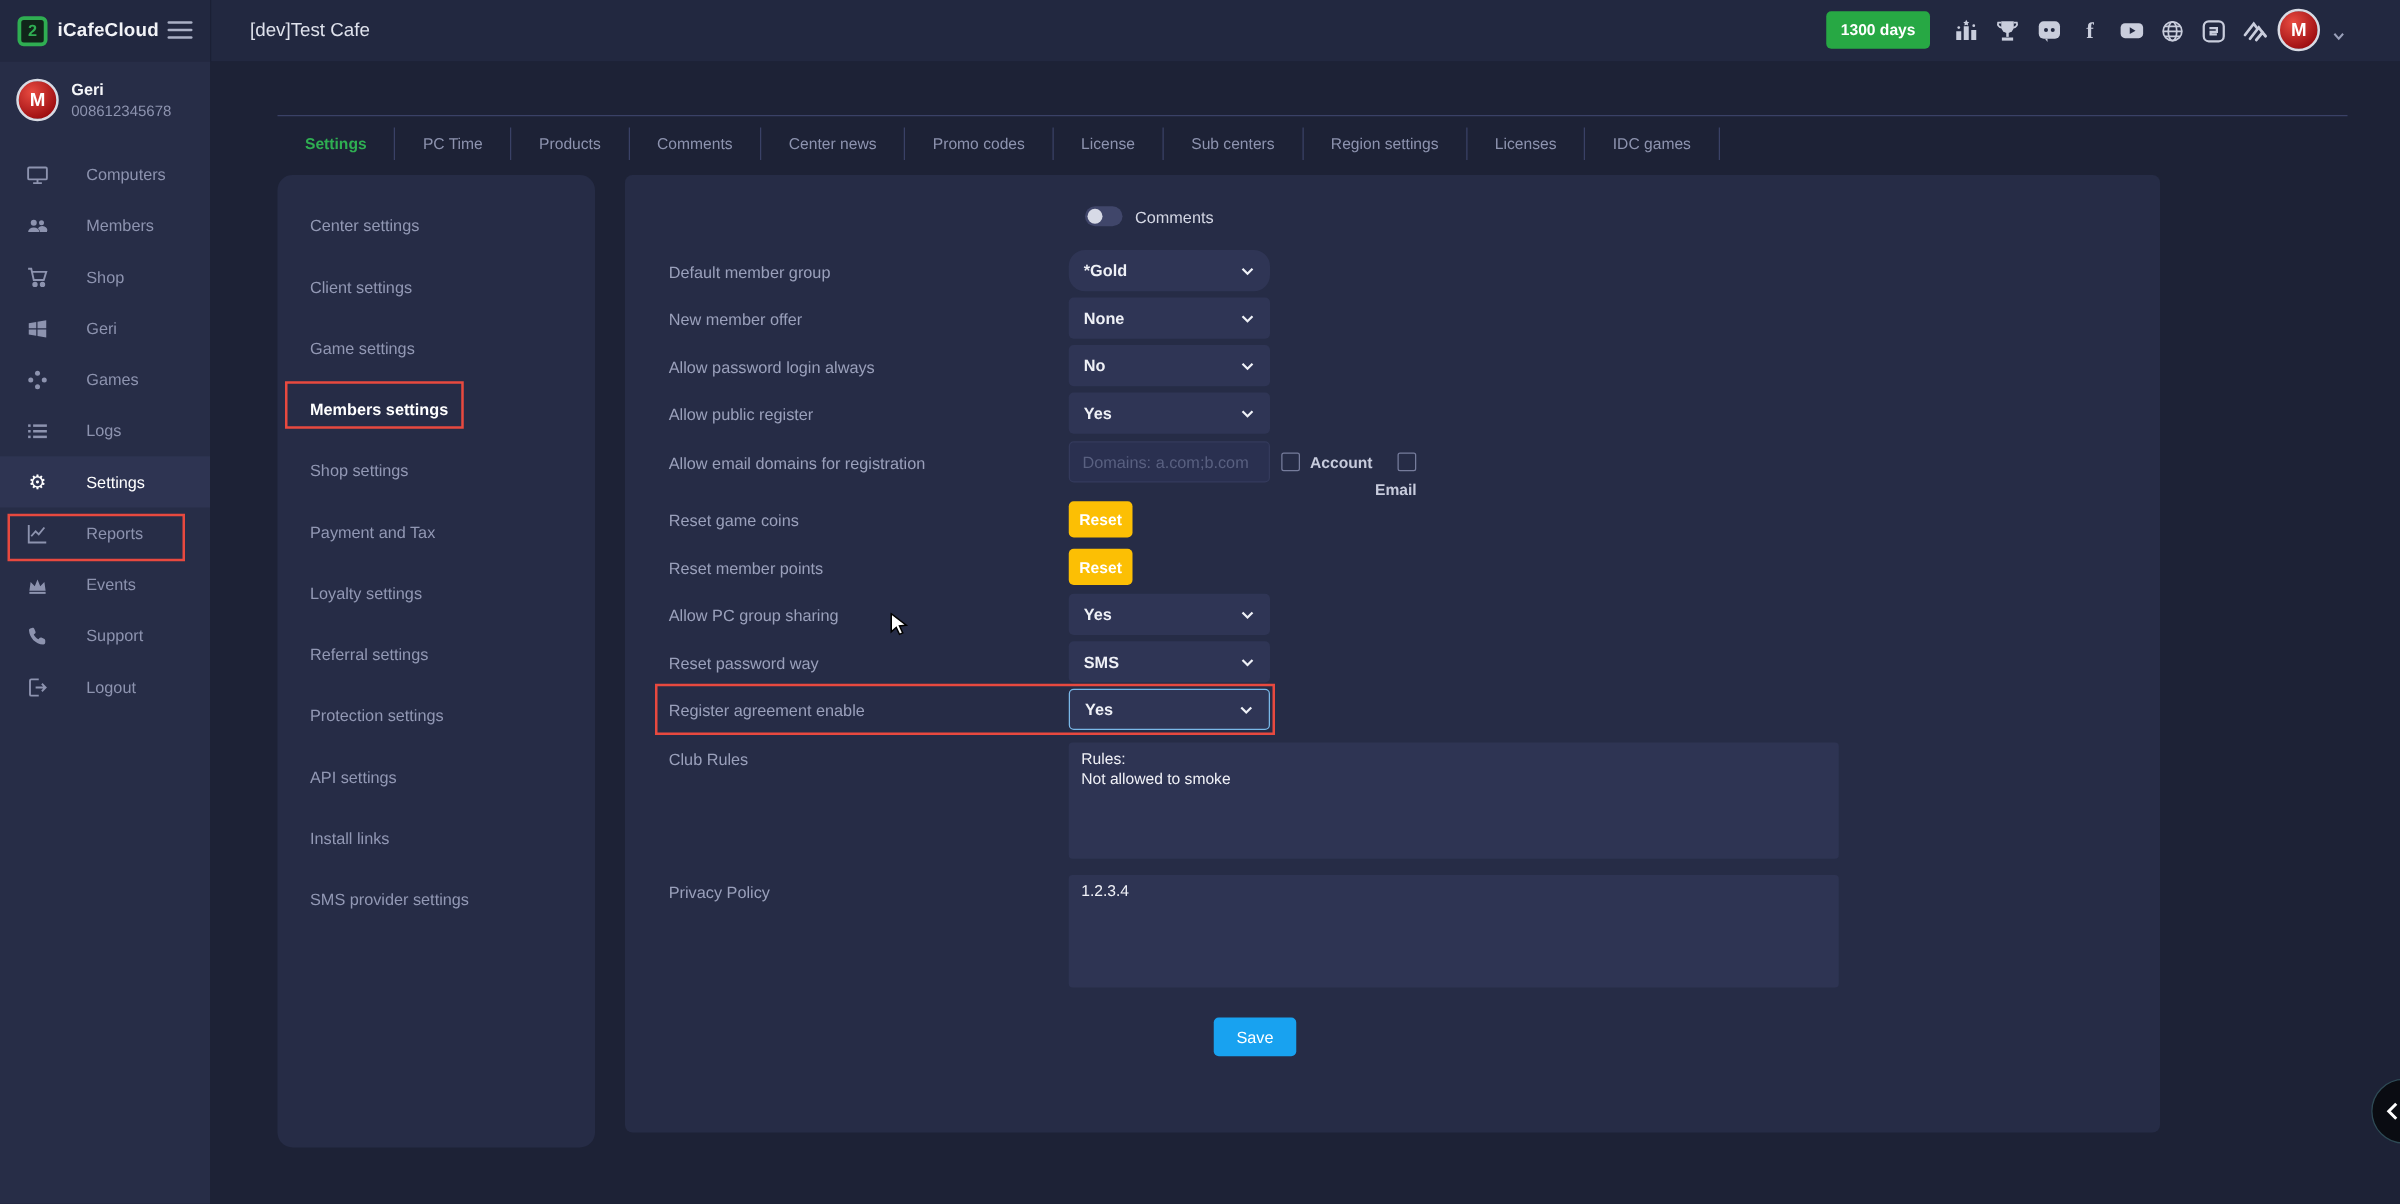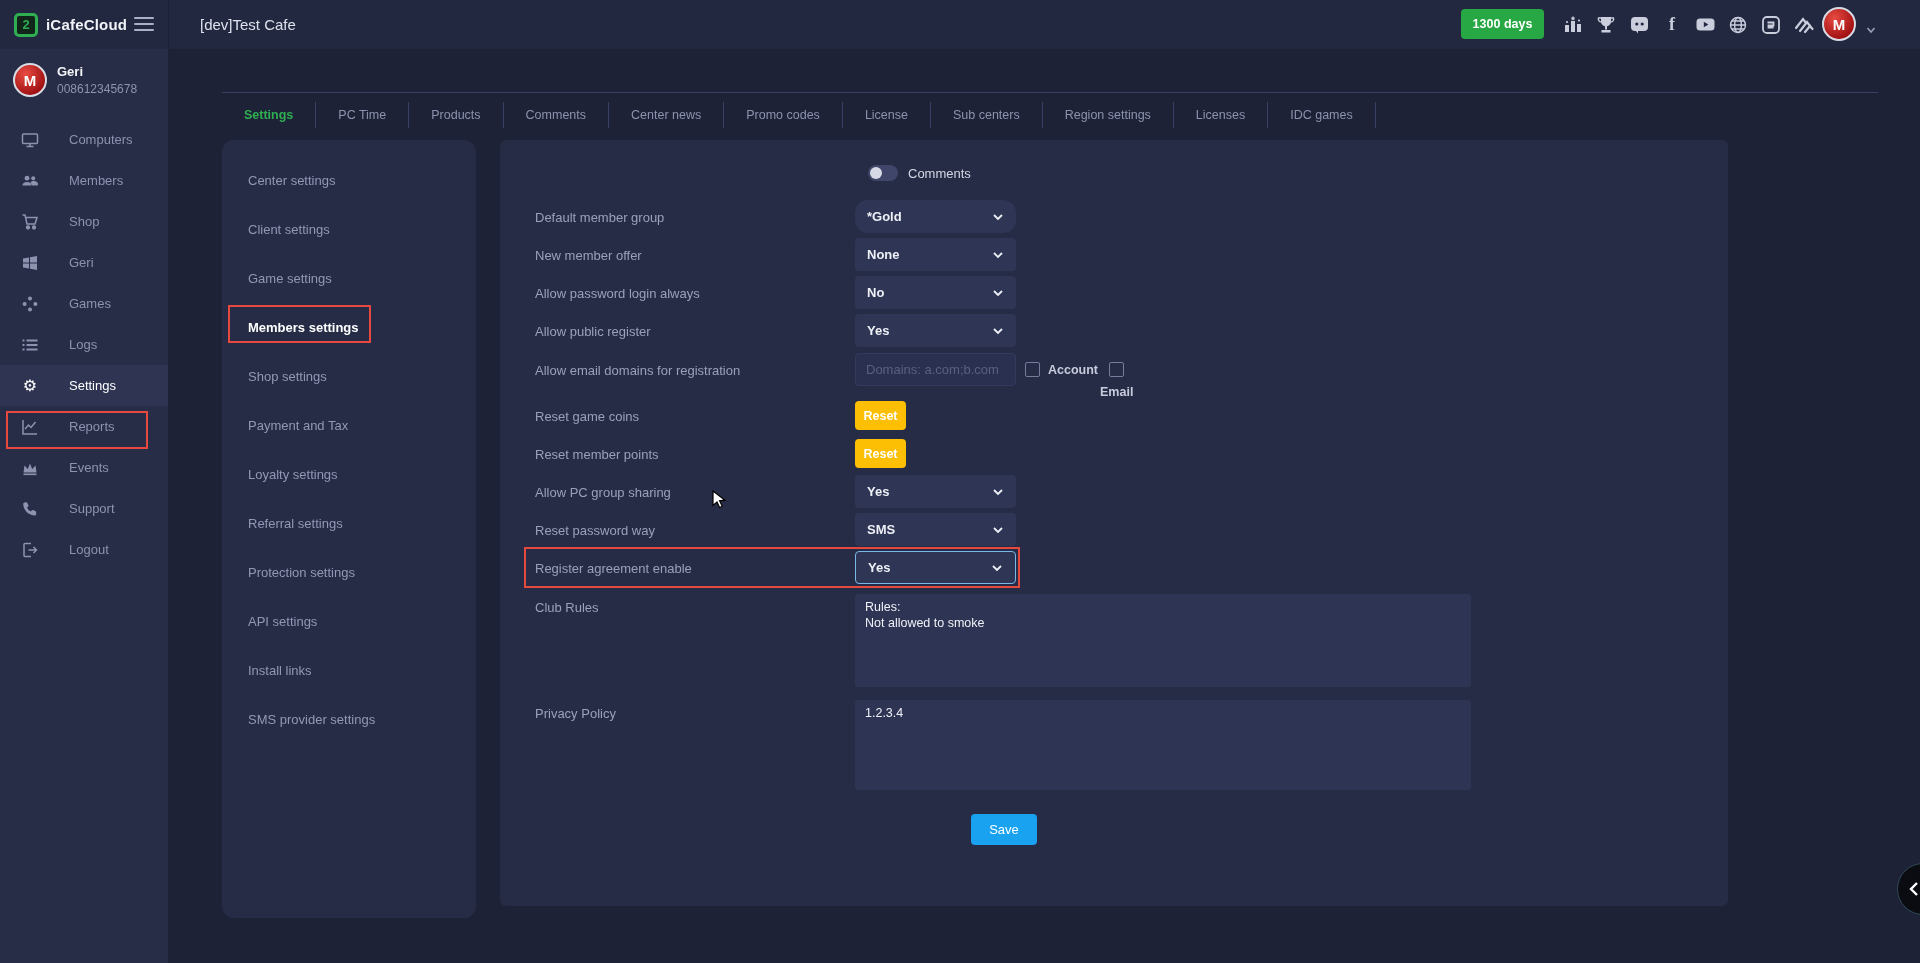--- a/index.html
+++ b/index.html
@@ -77,21 +77,21 @@
     border-radius:4px; display:flex; align-items:center; padding:0 12px; cursor:pointer; }
   .fselect .val { color:#eef0f6; font-size:13px; font-weight:bold; flex:1; }
   .fselect svg { flex:0 0 12px; }
   .ftext { position:absolute; left:355px; width:161px; height:33px; background:#2a3050;
     border:1px solid #343a5c; border-radius:4px; color:#eef0f6; font-size:13px;
     padding:0 10px; outline:none; font-family:"Liberation Sans", sans-serif; }
   .ftext::placeholder { color:#596080; }
   .resetbtn { position:absolute; left:355px; width:51px; height:29px; background:#fcbf04;
     border:none; border-radius:4px; color:#fff; font-size:12.5px; font-weight:bold;
     cursor:pointer; font-family:"Liberation Sans", sans-serif; }
-  .checkwrap { position:absolute; display:flex; align-items:center; gap:8px; cursor:pointer; }
+  .checkwrap { position:absolute; display:flex; align-items:flex-end; gap:8px; cursor:pointer; }
   .checkbox { width:15px; height:15px; border:1.5px solid #767c9c; border-radius:2px;
     background:transparent; }
   .checklabel { color:#c7cbdc; font-size:12.5px; font-weight:bold; }
   .toggle { position:absolute; left:368px; top:25px; width:30px; height:16px;
     border-radius:8px; background:#40466a; cursor:pointer; }
   .toggle .knob { position:absolute; left:2px; top:2px; width:12px; height:12px;
     border-radius:50%; background:#d7dae6; }
   .toggle-label { position:absolute; left:408px; top:26px; color:#d4d7e4; font-size:13px; }
   .farea { position:absolute; left:355px; width:616px; background:#2e3453; border:none;
     border-radius:3px; color:#f0f1f7; font-size:12.5px; padding:6px 10px; resize:none;

